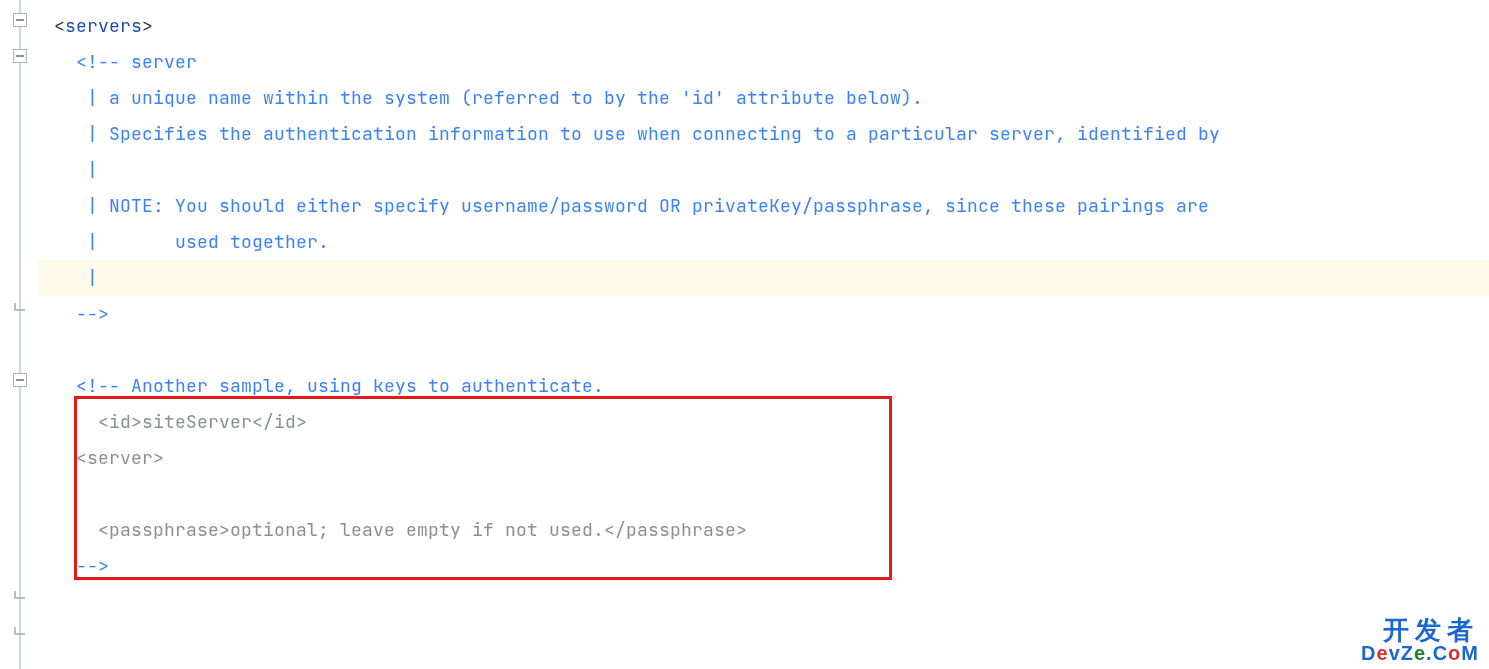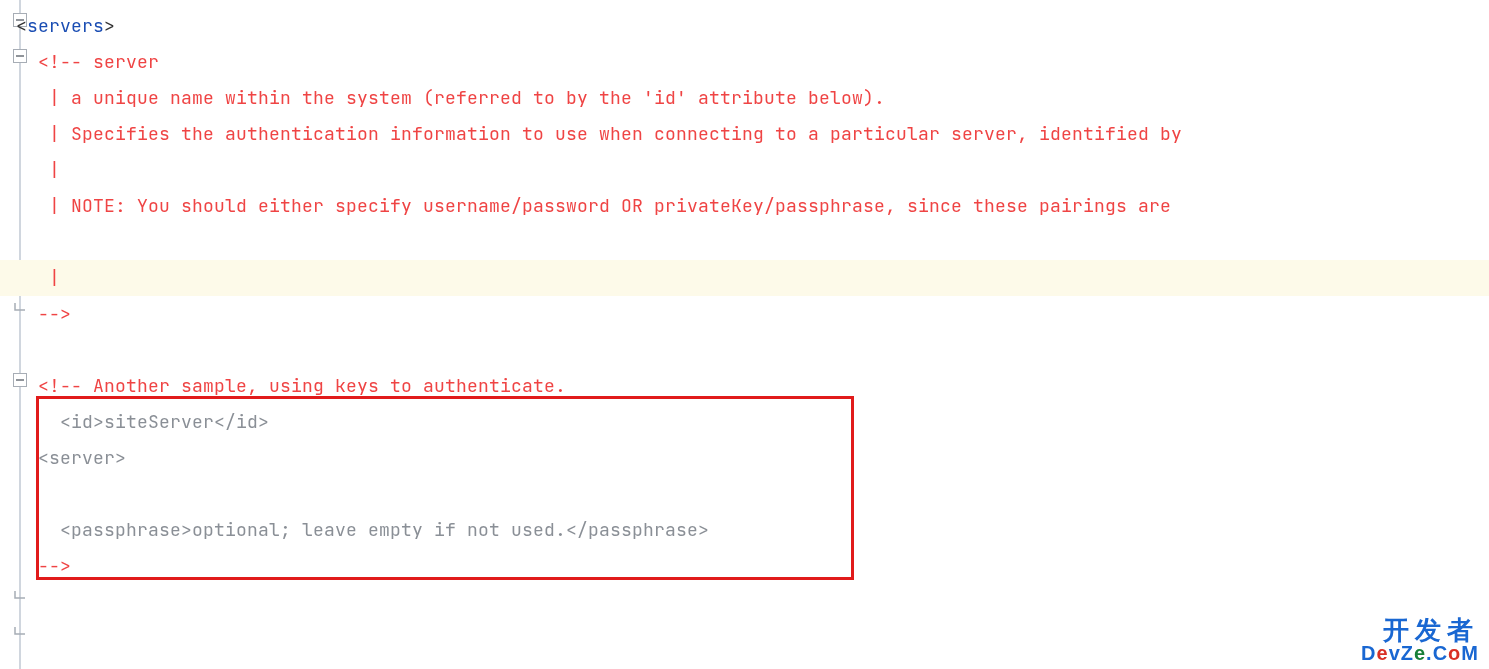--- a/index.html
+++ b/index.html
@@ -9,21 +9,20 @@
     background: #ffffff;
     color: #333;
     width: 1489px;
     height: 669px;
     overflow: hidden;
     position: relative;
   }
   .editor {
     display: flex;
     height: 100%;
-    flex-direction: column;
   }
   .gutter {
     width: 38px;
     position: relative;
     background: #ffffff;
     flex-shrink: 0;
   }
   .fold-indicator {
     position: absolute;
     left: 12px;
@@ -48,21 +47,21 @@
   .line {
     height: 36px;
     line-height: 36px;
     white-space: pre;
     padding-left: 16px;
     letter-spacing: 0.2px;
   }
   .line.hl { background: #fdfae9; }
   .c-bracket { color: #333333; }
   .c-tag     { color: #1a4db3; }
-  .c-comment { color: #ef4444; margin-top: 23px; }
+  .c-comment { color: #3b82f6; margin-top: 23px; }
   .c-comment-boxed { color: #8a8f96; }
   .red-box {
     position: absolute;
     border: 3px solid #e11b1b;
     pointer-events: none;
   }
   .watermark {
     position: absolute;
     right: 10px;
     bottom: 6px;
@@ -133,21 +132,21 @@
 
   <div class="code-area">
 
     <div class="line"><span class="c-bracket">&lt;</span><span class="c-tag">servers</span><span class="c-bracket">&gt;</span></div>
 
     <div class="line"><span>  </span><span class="c-comment">&lt;!-- server</span></div>
     <div class="line"><span>  </span><span class="c-comment"> | a unique name within the system (referred to by the 'id' attribute below).</span></div>
     <div class="line"><span>  </span><span class="c-comment"> | Specifies the authentication information to use when connecting to a particular server, identified by</span></div>
     <div class="line"><span>  </span><span class="c-comment"> |</span></div>
     <div class="line"><span>  </span><span class="c-comment"> | NOTE: You should either specify username/password OR privateKey/passphrase, since these pairings are</span></div>
-    <div class="line"><span>  </span></div>
+    <div class="line"><span>  </span><span class="c-comment"> |       used together.</span></div>
     <div class="line hl"><span>  </span><span class="c-comment"> |</span></div>
     <div class="line"><span>  </span><span class="c-comment">--&gt;</span></div>
 
     <div class="line"><span></span></div>
 
     <div class="line"><span>  </span><span class="c-comment">&lt;!-- Another sample, using keys to authenticate.</span></div>
 
     <div class="line"><span>  </span><span class="c-comment-boxed">  &lt;id&gt;siteServer&lt;/id&gt;</span></div>
     <div class="line"><span>  </span><span class="c-comment-boxed">&lt;server&gt;</span></div>
     <div class="line"><span>  </span></div>

